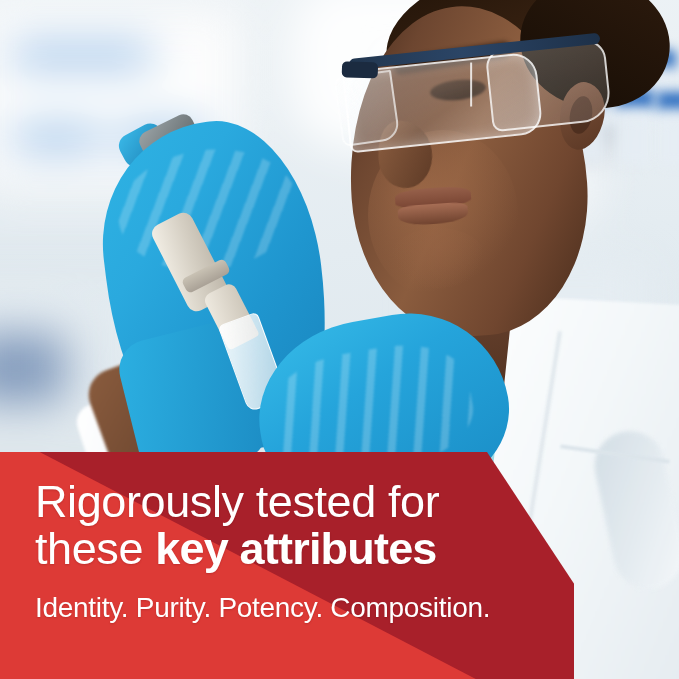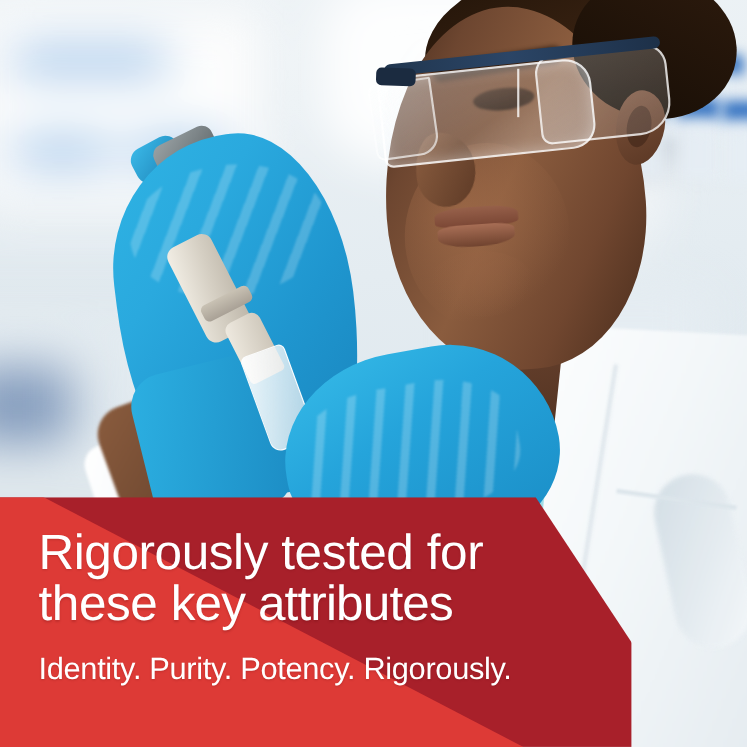--- a/index.html
+++ b/index.html
@@ -313,21 +313,21 @@
     color:#ffffff;
     text-shadow:0 1px 2px rgba(90,10,14,.22);
   }
   .headline{
     font-size:45px;
     line-height:47px;
     font-weight:400;
     letter-spacing:-0.4px;
     white-space:nowrap;
   }
-  .headline .bold{font-weight:400;letter-spacing:-0.8px;}
+  .headline .bold{font-weight:700;letter-spacing:-0.8px;}
   .subline{
     margin-top:20px;
     font-size:28px;
     line-height:32px;
     font-weight:400;
     letter-spacing:-0.3px;
     white-space:nowrap;
   }
 </style>
 </head>
@@ -438,17 +438,17 @@
     </div>
   </div>
 
   <div class="banner">
     <div class="banner-stripe"></div>
     <div class="banner-stripe2"></div>
 
     <div class="banner-text">
       <div class="headline">Rigorously tested for</div>
       <div class="headline"><span>these </span><span class="bold">key attributes</span></div>
-      <div class="subline">Identity. Purity. Potency. Rigorously.</div>
+      <div class="subline">Identity. Purity. Potency. Composition.</div>
     </div>
   </div>
 
 </div>
 
 </body></html>

